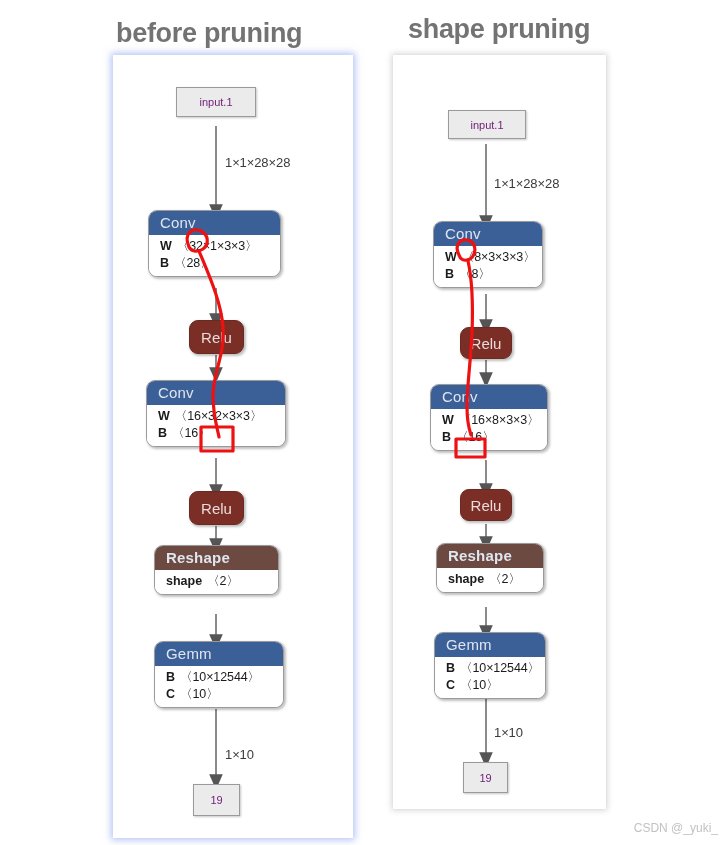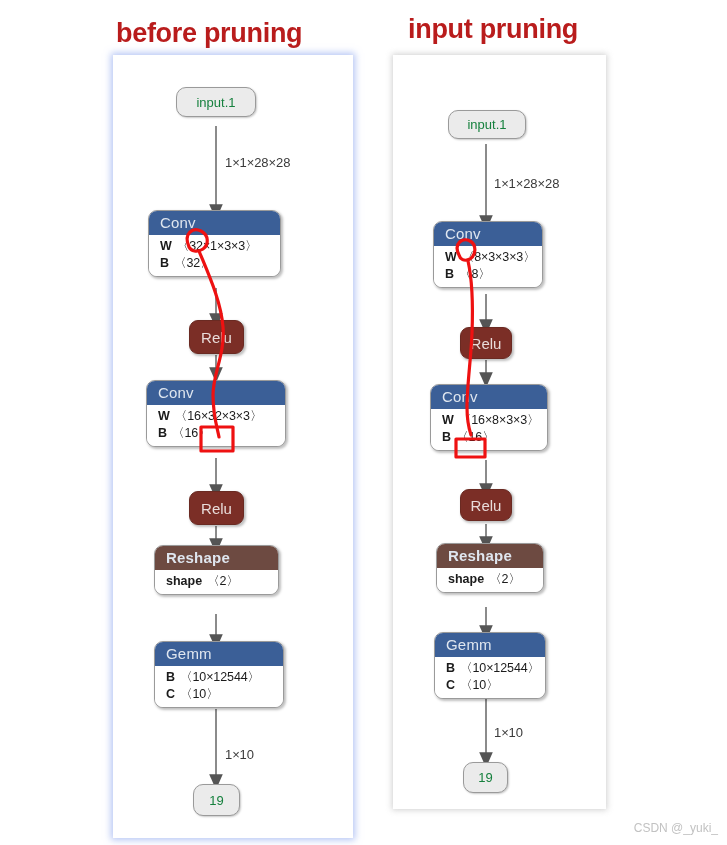--- a/index.html
+++ b/index.html
@@ -8,21 +8,21 @@
     background: #ffffff;
     font-family: "Liberation Sans", sans-serif;
     overflow: hidden;
   }
   #root { position: relative; width: 727px; height: 845px; }
 
   .title {
     position: absolute;
     font-size: 27px;
     font-weight: bold;
-    color: #b91c1c;
+    color: #737373;
     letter-spacing: -0.3px;
     white-space: nowrap;
   }
   #title-before { left: 116px; top: 18px; }
   #title-after  { left: 408px; top: 14px; }
 
   .panel { position: absolute; background: #ffffff; }
   #panel-before {
     left: 113px; top: 55px; width: 240px; height: 783px;
     box-shadow: 0 0 7px 2px rgba(120,150,235,0.55);
@@ -33,24 +33,24 @@
   }
 
   .graph { position: absolute; left: 0; top: 0; width: 100%; height: 100%; }
 
   
   .node { position: absolute; }
 
   .io-node {
     background: #ebebeb;
     border: 1.6px solid #9a9a9a;
-    border-radius: 10px;
-    color: #15803d;
+    border-radius: 0;
+    color: #701a75;
     display: flex; align-items: center; justify-content: center;
-    font-size: 13px;
+    font-size: 11px;
     box-shadow: 1px 1px 2px rgba(0,0,0,0.22);
   }
 
   .op-node {
     border: 1.3px solid #9a9a9a;
     border-radius: 9px;
     overflow: hidden;
     background: #ffffff;
     box-shadow: 1.5px 1.5px 2.5px rgba(0,0,0,0.25);
   }
@@ -100,21 +100,21 @@
     white-space: nowrap;
     margin-left: 17px;
   }
 </style>
 </head>
 <body>
 
 <div id="root">
 
   <div class="title" id="title-before">before pruning</div>
-  <div class="title" id="title-after">input pruning</div>
+  <div class="title" id="title-after">shape pruning</div>
 
   <div class="panel" id="panel-before">
 
     <svg class="graph" viewBox="0 0 240 783">
       <defs>
         <marker id="ahL" markerWidth="9" markerHeight="9" refX="4.5" refY="4" orient="auto">
           <path d="M0,0 L9,4 L0,8 z" fill="#555555"></path>
         </marker>
       </defs>
       <g stroke="#777777" stroke-width="1.7" fill="none" marker-end="url(#ahL)">
@@ -133,21 +133,21 @@
     </div>
     <div class="edge-label" style="left:112px; top:100px;">1×1×28×28</div>
 
     <div class="node op-node" style="left:35px; top:155px; width:133px;">
       <div class="op-head blue">Conv</div>
       <div class="op-body">
         <div class="row">
           <span class="k">W</span><span class="v">〈32×1×3×3〉</span>
         </div>
         <div class="row">
-          <span class="k">B</span><span class="v">〈32〉</span>
+          <span class="k">B</span><span class="v">〈28〉</span>
         </div>
       </div>
     </div>
 
     <div class="node simple-node" style="left:76px; top:265px; width:55px; height:34px;">
       <span>Relu</span>
     </div>
 
     <div class="node op-node" style="left:33px; top:325px; width:140px;">
       <div class="op-head blue">Conv</div>

